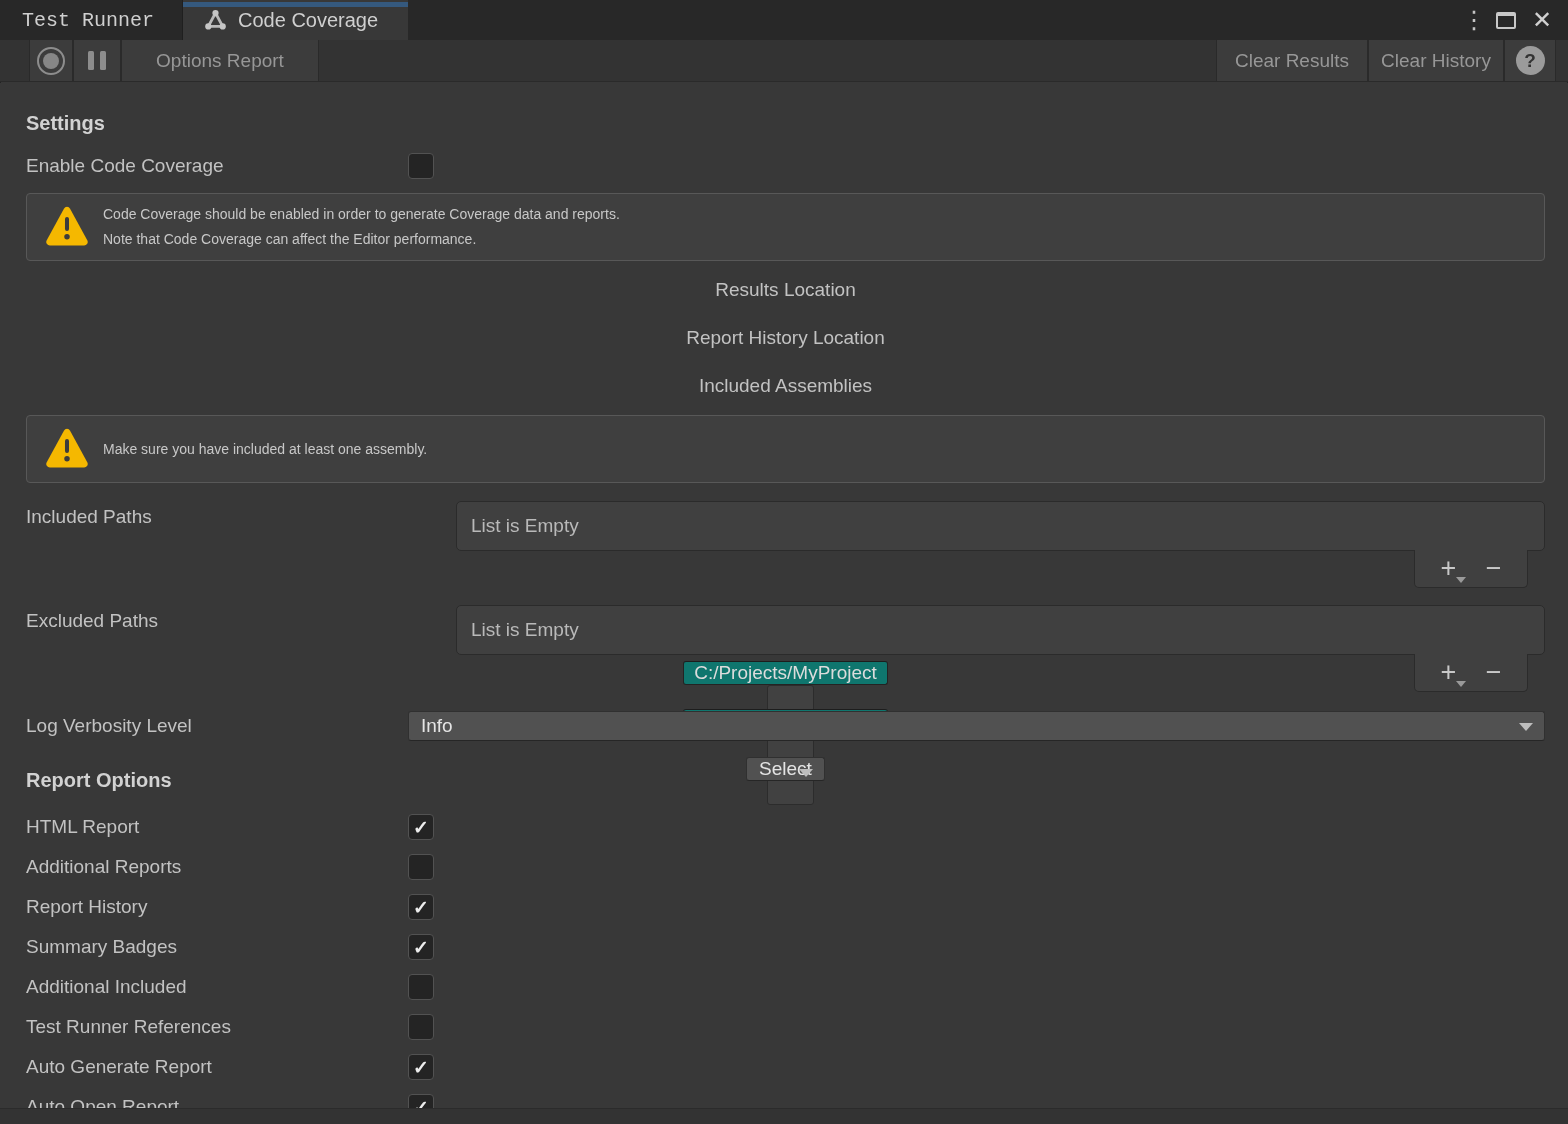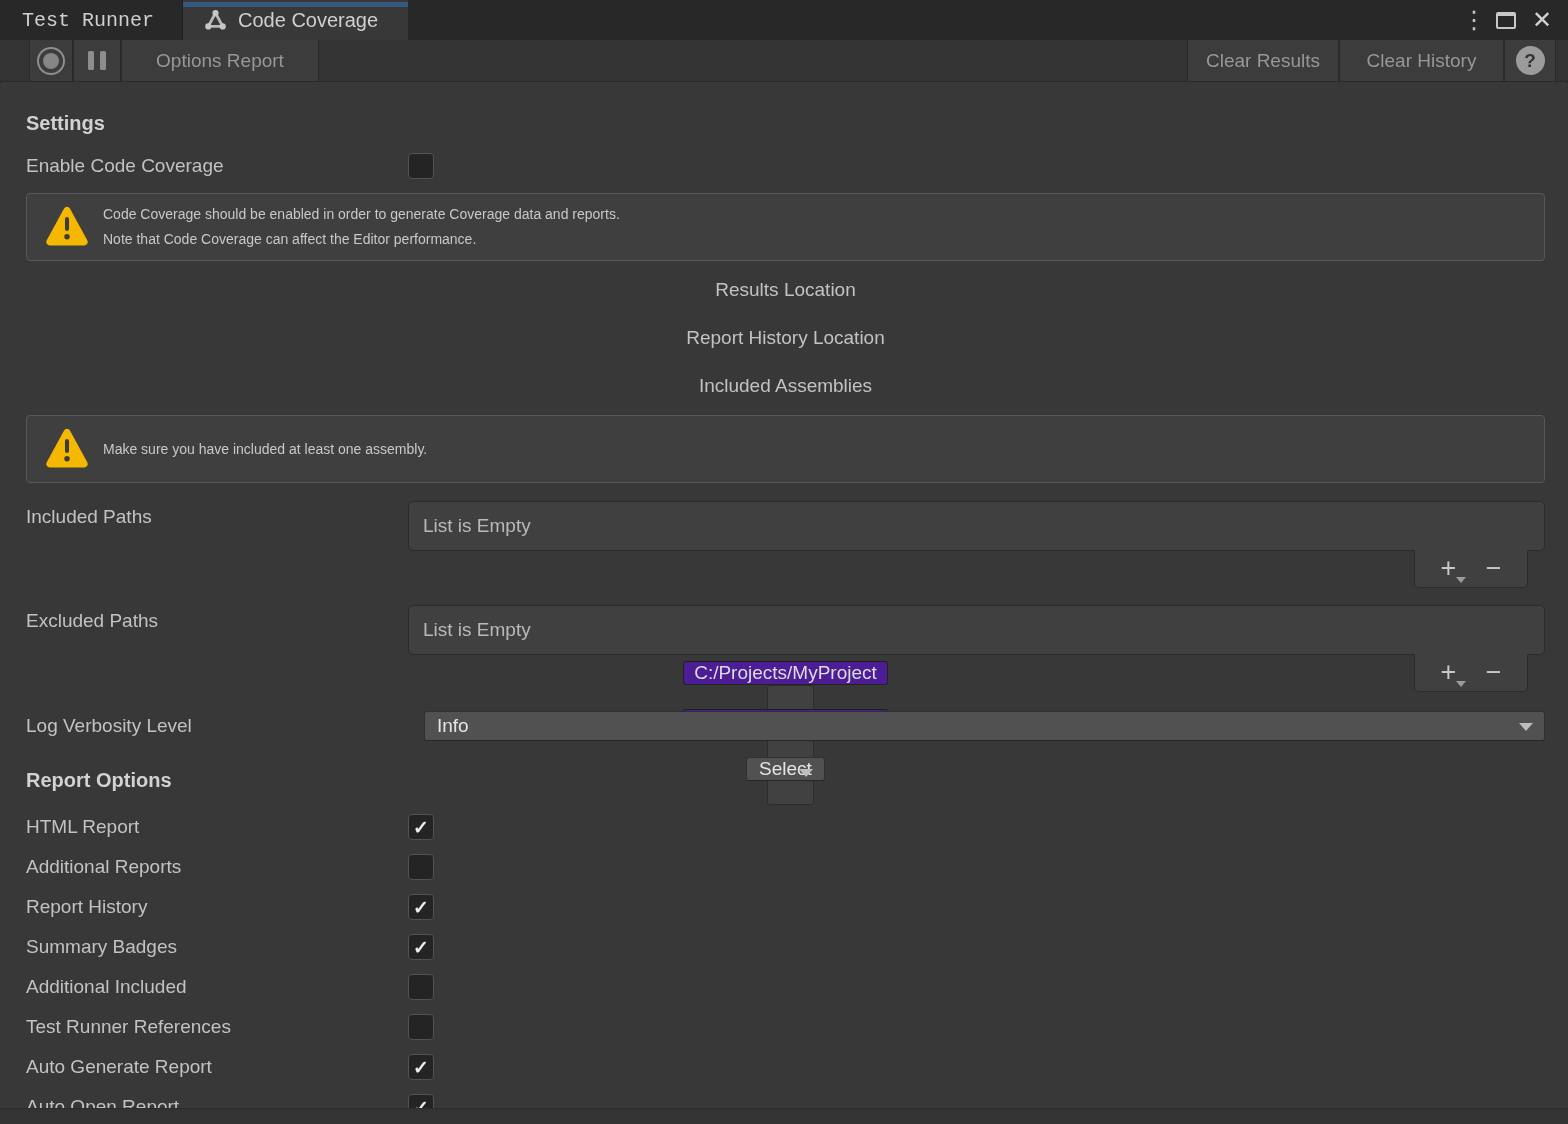--- a/index.html
+++ b/index.html
@@ -50,49 +50,49 @@
   .checkbox { width:26px; height:26px; border-radius:4px; background:#242424;
     border:1px solid #525252; color:#ececec; font-size:19px; font-weight:700;
     display:flex; align-items:center; justify-content:center; line-height:1; }
 
   .helpbox { margin-top:12px; min-height:68px; border:1px solid #585858; border-radius:4px;
     background:#3f3f3f; display:flex; align-items:center; gap:14px; padding:8px 18px; }
   .helpbox .warn { flex:0 0 44px; }
   .helpbox .msg { font-size:14px; color:#c8c8c8; line-height:25px; }
 
   .field-row { margin-top:18px; height:30px;flex-direction:column; }
-  .textfield { flex:1 1 auto; height:30px; background:#4c1d95; border:1px solid #232323;
+  .textfield { flex:1 1 auto; height:30px; background:#0f766e; border:1px solid #232323;
     border-top-color:#1d1d1d; border-radius:3px; color:#dcdcdc; font-size:19px;
     display:flex; align-items:center; padding:0 10px; }
   .folder-btn { flex:0 0 72px; margin-left:10px; height:30px; background:#414141;
     border:1px solid #2c2c2c; border-radius:3px; display:flex; align-items:center;
     justify-content:center; gap:9px; }
   .dropdown { flex:1 1 auto; height:30px; background:#515151; border:1px solid #303030;
     border-bottom-color:#262626; border-radius:3px; color:#e4e4e4; font-size:19px;
     display:flex; align-items:center; padding:0 12px; position:relative; }
   .caret { width:0; height:0; border-left:7px solid transparent; border-right:7px solid transparent;
     border-top:8px solid #bdbdbd; }
   .dropdown .caret { position:absolute; right:11px; top:11px; }
 
-  .list-block { display:flex; margin-top:18px; }
+  .list-block { display:flex; margin-top:18px;gap:48px; }
   .lb-included { margin-top:18px; }
   .lb-excluded { margin-top:17px; }
   .list-label { flex:0 0 382px; font-size:19px; color:#c2c2c2; padding-top:5px; }
   .list-col { flex:1 1 auto; }
   .list-box { height:50px; background:#404040; border:1px solid #2b2b2b; border-radius:5px;
     display:flex; align-items:center; padding:0 14px; color:#b9b9b9; font-size:19px; }
   .list-footer-wrap { display:flex; justify-content:flex-end; padding-right:17px; }
   .list-footer { width:114px; height:38px; margin-top:-1px; background:#404040;
     border:1px solid #2b2b2b; border-top:none; border-radius:0 0 5px 5px;
     display:flex; align-items:center; justify-content:space-evenly; }
   .pm-btn { color:#c8c8c8; font-size:27px; line-height:1; position:relative; padding:0 4px; }
   .plus-caret { position:absolute; right:-6px; bottom:-1px; width:0; height:0;
     border-left:5px solid transparent; border-right:5px solid transparent; border-top:6px solid #9a9a9a; }
 
-  .verbosity-row { margin-top:19px; height:30px;gap:16px; }
+  .verbosity-row { margin-top:19px; height:30px; }
 
   .opt-row { display:flex; align-items:center; height:40px; }
   .opt-first { margin-top:14px; }
 
   .bottom-strip { position:absolute; left:0; right:0; bottom:0; height:16px;
     background:#333333; border-top:1px solid #2b2b2b; }
 </style>
 </head>
 <body>
 
@@ -133,21 +133,21 @@
           <i></i>
         </span>
     </div>
     <div class="tb-btn" style="width:198px">
       <span>Options Report</span>
     </div>
     <div class="tb-spacer"></div>
     <div class="tb-btn" style="width:152px">
       <span>Clear Results</span>
     </div>
-    <div class="tb-btn" style="width:165px">
+    <div class="tb-btn" style="width:136px">
       <span>Clear History</span>
     </div>
     <div class="tb-btn" style="width:52px">
       <span class="help-circle">?</span>
     </div>
     <div class="tb-gap" style="width:12px"></div>
   </div>
 
   <div class="content">
 

